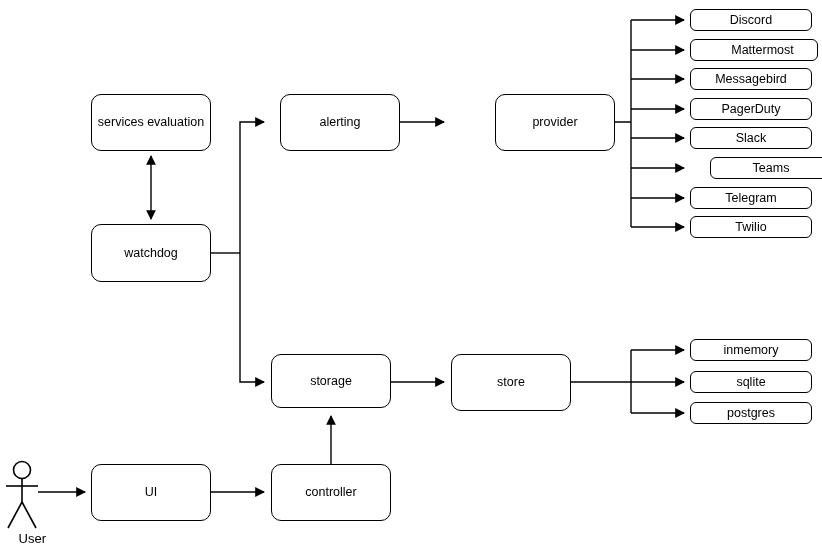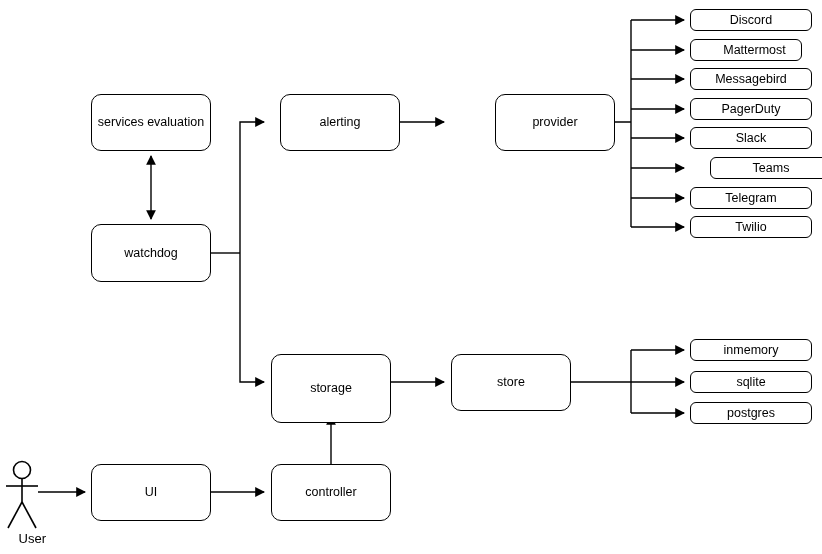--- a/index.html
+++ b/index.html
@@ -119,40 +119,40 @@
   </div>
 
   <div class="node" style="left:271px; top:94px; width:120px; height:57px;margin-left:9px;">
     <span>alerting</span>
   </div>
 
   <div class="node" style="left:451px; top:94px; width:120px; height:57px;margin-left:44px;">
     <span>provider</span>
   </div>
 
-  <div class="node" style="left:271px; top:354px; width:120px; height:69px;">
+  <div class="node" style="left:271px; top:354px; width:120px; height:54px;">
     <span>storage</span>
   </div>
 
   <div class="node" style="left:451px; top:354px; width:120px; height:57px;">
     <span>store</span>
   </div>
 
   <div class="node" style="left:91px; top:464px; width:120px; height:57px;">
     <span>UI</span>
   </div>
 
   <div class="node" style="left:271px; top:464px; width:120px; height:57px;">
     <span>controller</span>
   </div>
 
   <div class="node leaf" style="left:690px; top:9px; width:122px; height:22px;">
     <span>Discord</span>
   </div>
-  <div class="node leaf" style="left:690px; top:39px; width:112px; height:22px;padding-left:17px;">
+  <div class="node leaf" style="left:690px; top:39px; width:128px; height:22px;padding-left:17px;">
     <span>Mattermost</span>
   </div>
   <div class="node leaf" style="left:690px; top:68px; width:122px; height:22px;">
     <span>Messagebird</span>
   </div>
   <div class="node leaf" style="left:690px; top:98px; width:122px; height:22px;">
     <span>PagerDuty</span>
   </div>
   <div class="node leaf" style="left:690px; top:127px; width:122px; height:22px;">
     <span>Slack</span>

